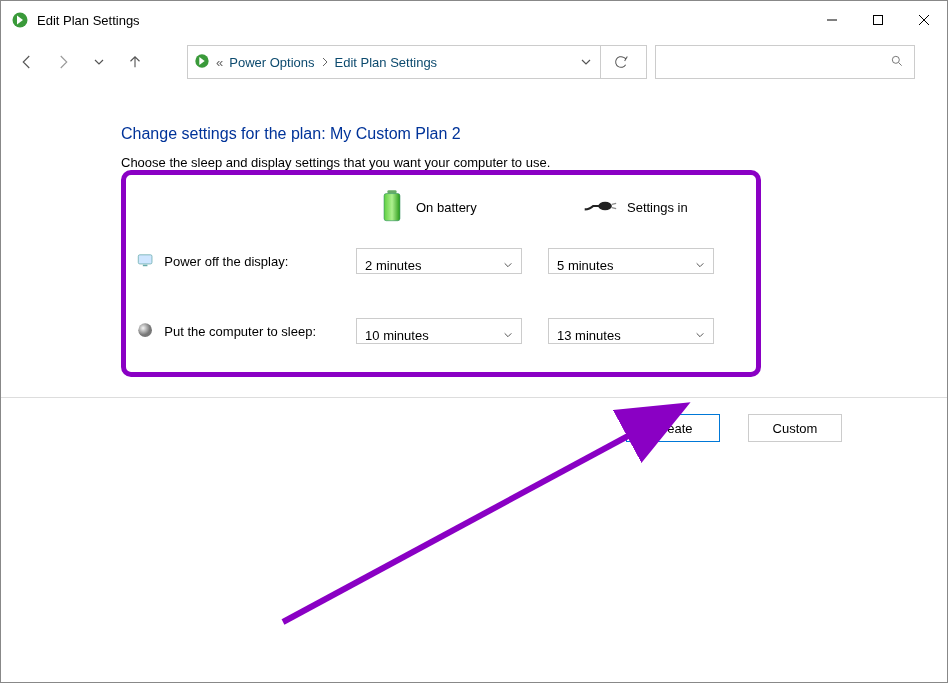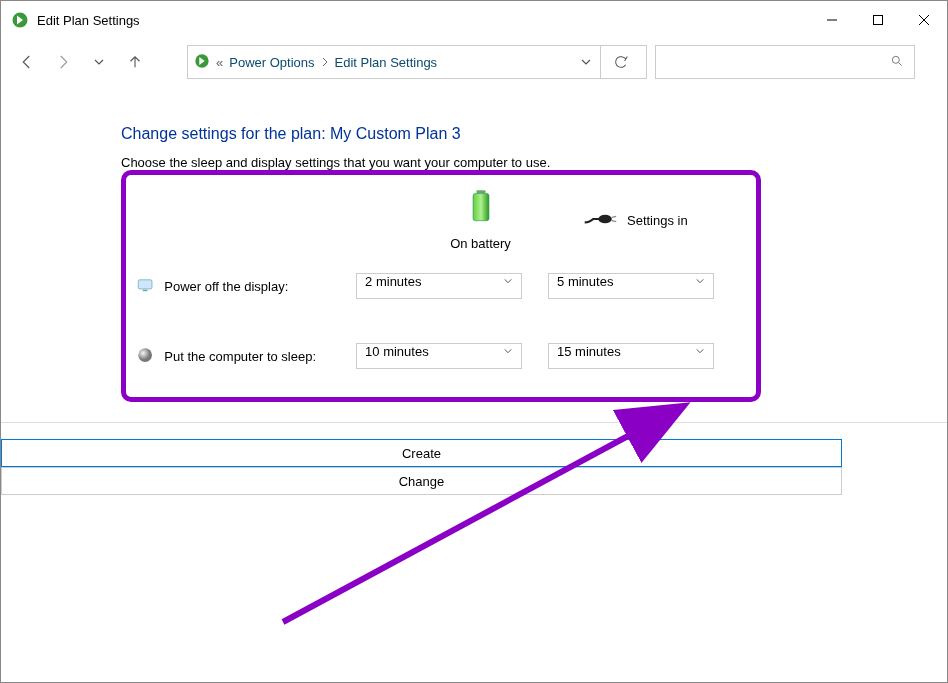--- a/index.html
+++ b/index.html
@@ -97,21 +97,21 @@
     .cols-header {
       display: flex;
       align-items: center;
       margin-bottom: 22px;
       padding-left: 242px;
     }
     .col-head {
       display: flex; align-items: center; gap: 10px;
       font-size: 13px;
     }
-    .col-head.battery { width: 205px; flex-direction: column; }
+    .col-head.battery { width: 205px; }
     .battery-icon svg { width: 28px; height: 34px; }
     .plug-icon svg { width: 34px; height: 18px; }
     .setting-row {
       display: flex;
       align-items: center;
       margin-bottom: 24px;
     }
     .setting-row:last-child { margin-bottom: 8px; margin-top: 44px; }
     .row-icon {
       width: 20px; height: 20px;
@@ -119,38 +119,37 @@
     }
     .row-label {
       width: 210px;
       font-size: 13px;
     }
     .dropdown {
       border: 1px solid #ccc;
       height: 26px;
       width: 180px;
       display: flex;
-      align-items: flex-start;
+      align-items: flex-end;
       padding: 0 8px;
       font-size: 13px;
       cursor: pointer;
       background: #fff;
       margin-right: 26px;
     }
     .dropdown .chev { margin-left: auto; color: #555; }
     .footer-line {
       border-top: 1px solid #ddd;
       margin-top: 20px;
     }
     .buttons-row {
       display: flex;
       justify-content: flex-end;
-      gap: 0;
+      gap: 28px;
       padding: 16px 105px 0 0;
-      flex-direction: column;
     }
     .btn {
       min-width: 94px;
       height: 28px;
       border: 1px solid #ccc;
       background: #fff;
       font-size: 13px;
       cursor: pointer;
       display: flex; align-items: center; justify-content: center;
     }
@@ -246,21 +245,21 @@
     <span>
       <svg width="14" height="14" viewBox="0 0 24 24">
           <circle cx="10" cy="10" r="6" fill="none" stroke="#666" stroke-width="1.5"></circle>
           <line x1="15" y1="15" x2="20" y2="20" stroke="#666" stroke-width="1.5"></line>
         </svg>
     </span>
   </div>
 </div>
 
 <div class="content">
-  <div class="page-title">Change settings for the plan: My Custom Plan 3</div>
+  <div class="page-title">Change settings for the plan: My Custom Plan 2</div>
   <div class="page-subtitle">Choose the sleep and display settings that you want your computer to use.</div>
 
   <div class="highlight-box">
     <div class="cols-header">
       <div class="col-head battery">
         <span class="battery-icon">
           <svg viewBox="0 0 24 30">
             <rect x="8" y="1" width="8" height="3" rx="1" fill="#6a6"></rect>
             <rect x="5" y="4" width="14" height="24" rx="2" fill="url(#bg)" stroke="#285" stroke-width="0.5"></rect>
             <defs>
@@ -322,33 +321,33 @@
           </svg>
       </span>
       <span class="row-label">Put the computer to sleep:</span>
       <div class="dropdown">
         <span>10 minutes</span>
         <span class="chev"><svg width="10" height="10" viewBox="0 0 12 12">
               <path d="M2 4 L6 8 L10 4" fill="none" stroke="#555" stroke-width="1.2"></path>
             </svg></span>
       </div>
       <div class="dropdown">
-        <span>15 minutes</span>
+        <span>13 minutes</span>
         <span class="chev"><svg width="10" height="10" viewBox="0 0 12 12">
               <path d="M2 4 L6 8 L10 4" fill="none" stroke="#555" stroke-width="1.2"></path>
             </svg></span>
       </div>
     </div>
   </div>
 </div>
 
 <div class="footer-line"></div>
 <div class="buttons-row">
   <button class="btn primary">Create</button>
-  <button class="btn">Change</button>
+  <button class="btn">Custom</button>
 </div>
 
 <svg class="annotation-arrow" width="430" height="230">
   <defs>
     <marker id="ah" markerWidth="14" markerHeight="14" refX="10" refY="5" orient="auto">
       <path d="M0 0 L12 5 L0 10 Z" fill="#8a00c4"></path>
     </marker>
   </defs>
   <line x1="8" y1="222" x2="405" y2="8" stroke="#8a00c4" stroke-width="6" marker-end="url(#ah)"></line>
 </svg>

